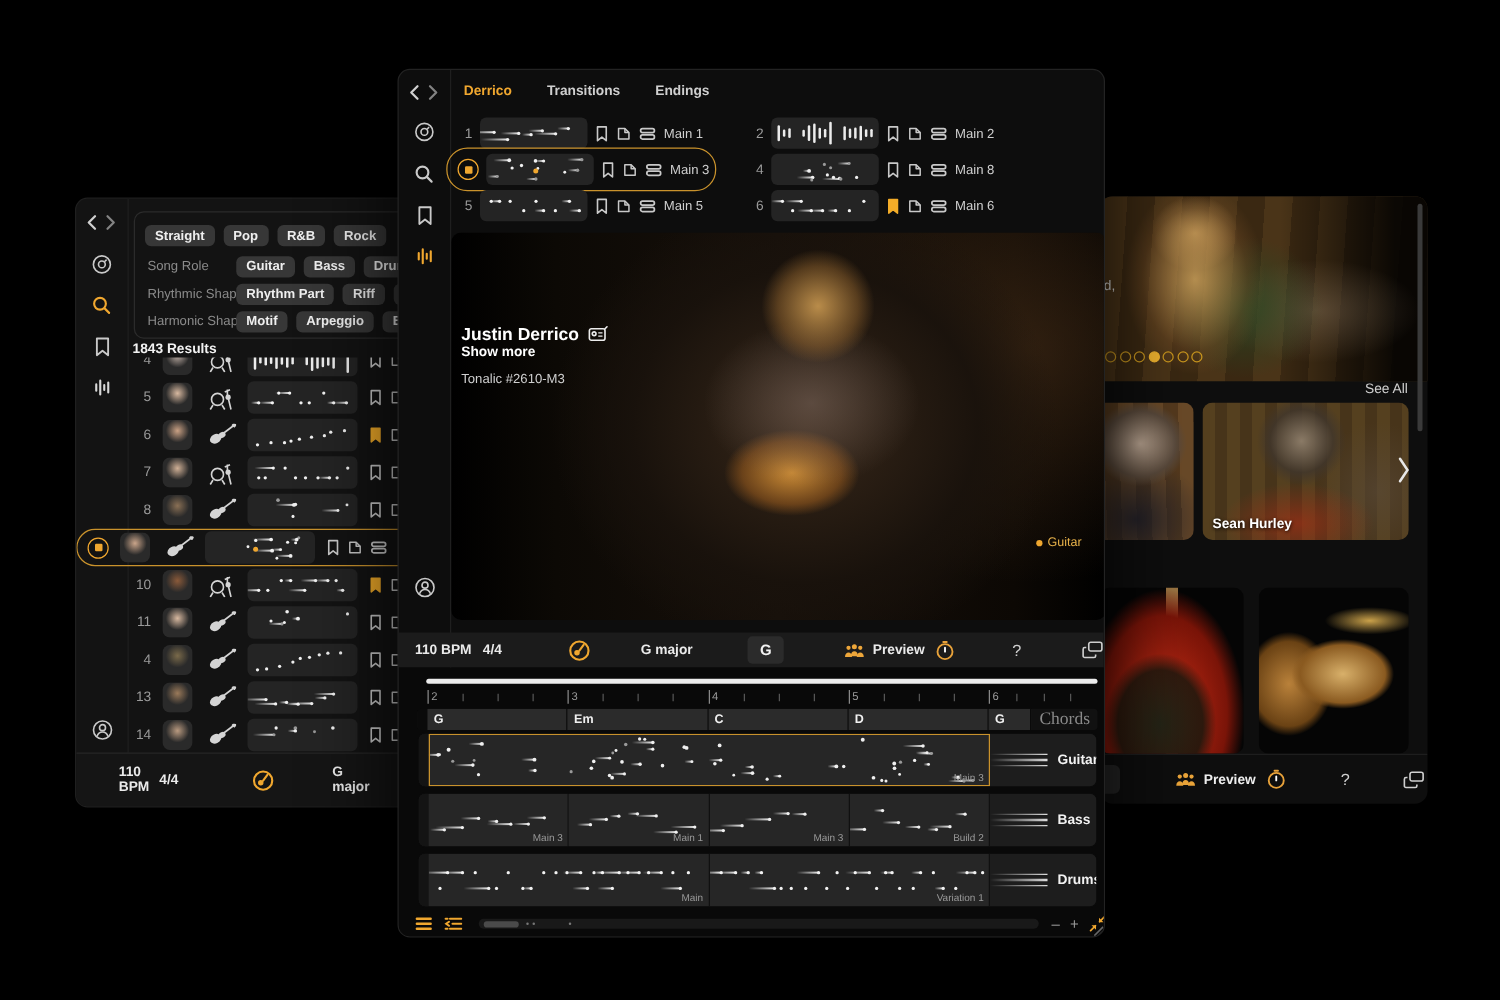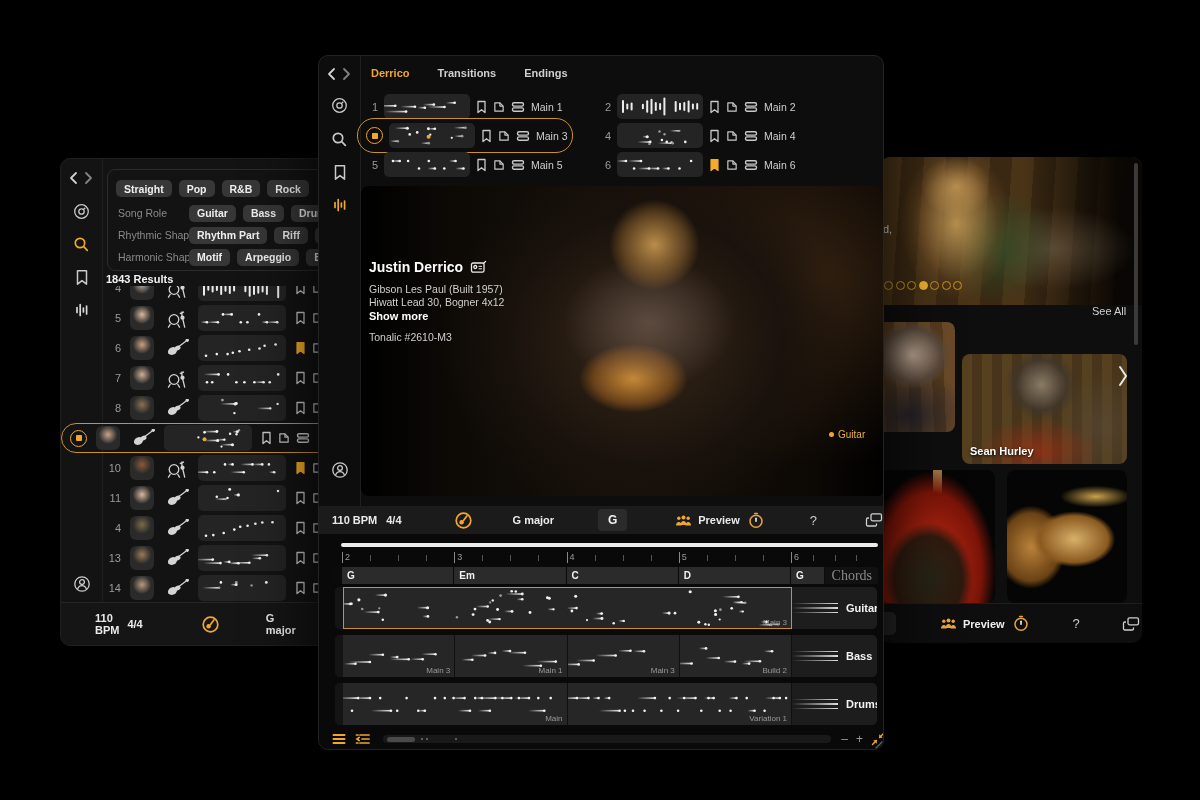--- a/index.html
+++ b/index.html
@@ -94,21 +94,21 @@
       radial-gradient(44px 40px at 72% 30%, #b9a491, #5a4a3c 65%, transparent 85%),
       radial-gradient(70px 60px at 70% 85%, rgba(30,30,40,0.9), transparent 80%),
       repeating-linear-gradient(88deg, #6a4a28 0 12px, #553a1e 12px 24px);">
     <span class="cardname" style="left:auto; right:74px;">rizzo</span>
   </div>
   <div class="card" style="left:82px; top:165px; width:165px; height:110px;
     background:
       radial-gradient(42px 42px at 48% 28%, #8a7a66, rgba(64,54,44,0.8) 60%, transparent 85%),
       radial-gradient(85px 45px at 46% 88%, rgba(175,45,20,0.6), transparent 72%),
       radial-gradient(60px 70px at 85% 65%, rgba(90,75,58,0.6), transparent 80%),
-      repeating-linear-gradient(90deg, #55401f 0 10px, #47341a 10px 20px); margin-top: 32px;">
+      repeating-linear-gradient(90deg, #55401f 0 10px, #47341a 10px 20px);">
     <span class="cardname">Sean Hurley</span>
   </div>
   <span class="icn abs" style="left:238px; top:208px;">
     <svg width="10" height="22" viewBox="0 0 10 22" fill="none" stroke="#e8e8e8" stroke-width="2" stroke-linecap="round">
         <path d="M2 2l6 9-6 9"></path>
       </svg>
   </span>
   <div class="card" style="left:0; top:313px; width:115px; height:133px; background:
       radial-gradient(62px 78px at 42% 82%, rgba(28,36,22,0.95) 0%, rgba(18,24,14,0.8) 55%, transparent 72%),
       radial-gradient(88px 135px at 44% 76%, #d03018 0%, #7a1408 58%, transparent 74%),
@@ -932,21 +932,21 @@
             <path d="M2 2h5.5L11 5.5V11H2z"></path>
             <path d="M7.5 2v3.5H11"></path>
           </svg>
         </span>
       <span class="icn">
           <svg width="14" height="12" viewBox="0 0 14 12" fill="none" stroke="#c9c9c9" stroke-width="1.4">
             <rect x="1.5" y="1.8" width="11" height="3.3" rx="1.5"></rect>
             <rect x="1.5" y="6.9" width="11" height="3.3" rx="1.5"></rect>
           </svg>
         </span>
-      <span class="slbl">Main 4</span>
+      <span class="slbl">Main 8</span>
       </div>
       <div class="slot" style="left:47px; top:96px;">
       <span class="lnum" style="width:12px;">5</span>
       <span class="sthumb"><svg width="86" height="25" viewBox="0 0 86 25">
             <circle cx="9.0" cy="9.0" r="1.3" fill="#f2f2f2"></circle>
             <rect x="7.0" y="8.2" width="8.7" height="1.6" fill="url(#tailgrad)"></rect>
             <circle cx="15.7" cy="9.0" r="1.3" fill="#f2f2f2"></circle>
             <circle cx="24.1" cy="9.0" r="1.3" fill="#f2f2f2"></circle>
             <circle cx="35.0" cy="16.5" r="1.3" fill="#f2f2f2"></circle>
             <circle cx="44.8" cy="9.0" r="1.3" fill="#f2f2f2"></circle>
@@ -1028,24 +1028,20 @@
     <div style="display:flex; align-items:center; gap:7px;">
       <span style="color:#fff; font-size:14px; font-weight:bold;">Justin Derrico</span>
       <span class="icn">
           <svg width="17" height="14" viewBox="0 0 17 14" fill="none" stroke="#ececec" stroke-width="1.3">
             <rect x="1.5" y="3" width="12.5" height="9.2" rx="1.6"></rect>
             <circle cx="5.3" cy="7" r="1.5"></circle>
             <path d="M8.6 6.3h3.4M8.6 8.8h3.4" stroke-width="1"></path>
             <path d="M14 3l1.6-1.6" stroke-linecap="round"></path>
           </svg>
         </span>
-    </div>
-    <div style="margin-top:8px; color:#cfcfcf; font-size:10.5px; line-height:13px;">
-      <div>Gibson Les Paul (Built 1957)</div>
-      <div>Hiwatt Lead 30, Bogner 4x12</div>
     </div>
     <div style="margin-top:1px; color:#fff; font-size:11px; font-weight:bold;">Show more</div>
     <div style="margin-top:9px; color:#cfcfcf; font-size:10.5px;">Tonalic #2610-M3</div>
   </div>
 
   <div class="abs" style="left:510px; top:373px; display:flex; align-items:center; gap:4px;">
     <span style="width:5px; height:5px; border-radius:50%; background:#f0a72f;"></span>
     <span style="color:#e8b24a; font-size:10px;">Guitar</span>
   </div>
 

